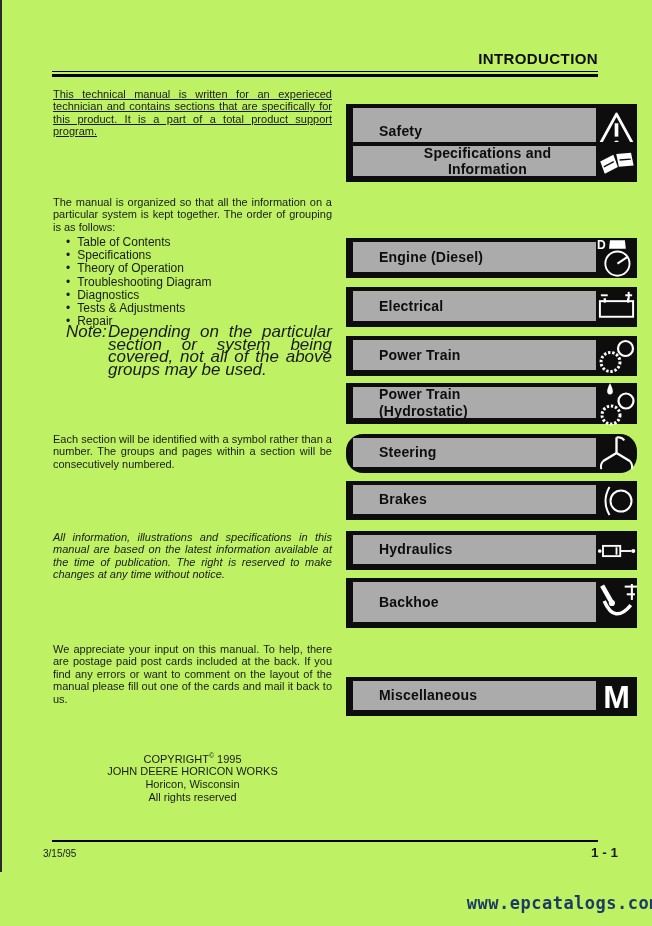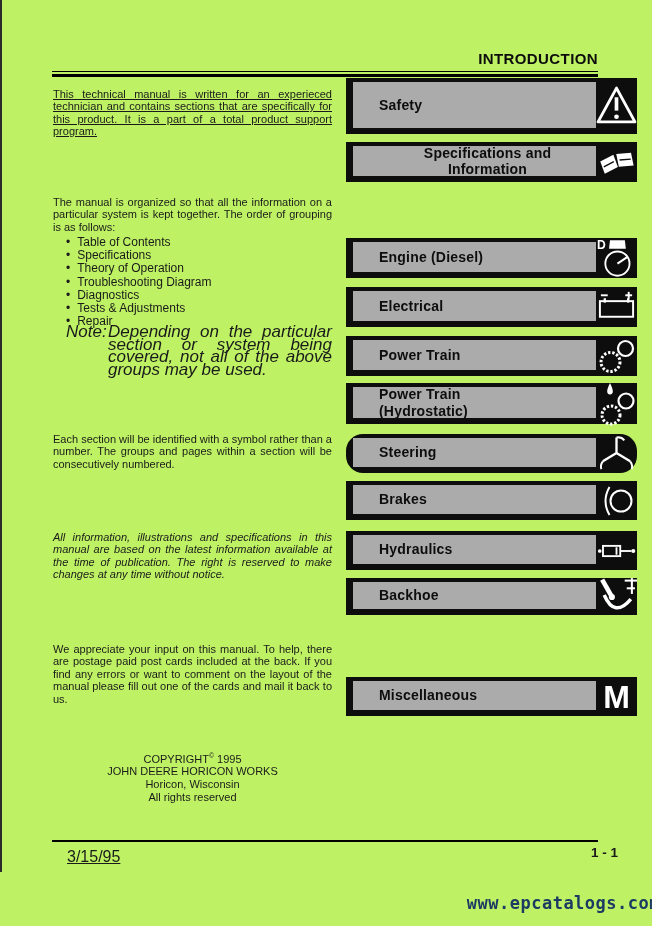--- a/index.html
+++ b/index.html
@@ -48,21 +48,21 @@
                color:#0d0d0d; letter-spacing:0.2px; white-space:nowrap; }
   .btn-icon { position:absolute; right:0; top:50%; transform:translateY(-50%);
               width:41px; height:46px; display:flex; align-items:center; justify-content:center;
               overflow:visible; }
   .btn-icon svg { display:block; }
   .icon-m { font-weight:bold; font-size:32px; color:#ffffff; line-height:1;
             font-family:"Liberation Sans", sans-serif; }
 
   
   .foot-rule { position:absolute; top:840px; left:52px; width:546px; height:2px; background:#000; }
-  .foot-date { position:absolute; left:67px; top:848px; font-size:16px;text-decoration:underline; }
+  .foot-date { position:absolute; left:43px; top:848px; font-size:10px; }
   .foot-page { position:absolute; right:54px; top:845px; font-size:13.5px; font-weight:bold; }
   .watermark {
     position:absolute; right:12px; top:893px;
     font-family:"DejaVu Sans Mono", monospace; font-weight:bold; font-size:17px;
     color:#1c3b63; letter-spacing:0.5px;
   }
 </style>
 </head>
 <body>
 
@@ -97,21 +97,21 @@
   <div class="para p4">All information, illustrations and specifications in this manual are based on the latest information available at the time of publication. The right is reserved to make changes at any time without notice.</div>
   <div class="para p5">We appreciate your input on this manual. To help, there are postage paid post cards included at the back. If you find any errors or want to comment on the layout of the manual please fill out one of the cards and mail it back to us.</div>
 
   <div class="copyright">
     <div><span>COPYRIGHT</span><sup>©</sup><span class="yr">1995</span></div>
     <div>JOHN DEERE HORICON WORKS</div>
     <div>Horicon, Wisconsin</div>
     <div>All rights reserved</div>
   </div>
 
-  <div class="section-btn" style="top:78px;height:56px;">
+  <div class="section-btn" style="top:104px;height:56px;">
     <div class="btn-inner">
         <span class="btn-label">Safety</span>
         <span class="btn-label"></span>
       </div>
     <div class="btn-icon">
       <svg width="42" height="42" viewBox="0 0 40 40">
         <path d="M20 2.5 L38 35.5 L2 35.5 Z" fill="none" stroke="#fff" stroke-width="2.8" stroke-linejoin="round"></path>
         <line x1="20" y1="11.5" x2="20" y2="24.5" stroke="#fff" stroke-width="3.6"></line>
         <circle cx="20" cy="30.5" r="2.3" fill="#fff"></circle>
       </svg>
@@ -231,21 +231,21 @@
       <svg width="44" height="40" viewBox="0 0 44 40">
         <circle cx="4" cy="20" r="2" fill="#fff"></circle>
         <rect x="7.5" y="14.5" width="18.5" height="11" fill="none" stroke="#fff" stroke-width="2"></rect>
         <line x1="22" y1="16" x2="22" y2="24" stroke="#fff" stroke-width="2"></line>
         <line x1="26" y1="20" x2="38" y2="20" stroke="#fff" stroke-width="2"></line>
         <circle cx="40" cy="20" r="2.2" fill="#fff"></circle>
       </svg>
     </div>
   </div>
 
-  <div class="section-btn" style="top:578px;height:37px;">
+  <div class="section-btn" style="top:578px;height:50px;">
     <div class="btn-inner">
         <span class="btn-label">Backhoe</span>
         <span class="btn-label"></span>
       </div>
     <div class="btn-icon">
       <svg width="42" height="44" viewBox="0 0 40 42">
         <line x1="6" y1="4" x2="15" y2="20" stroke="#fff" stroke-width="4.5"></line>
         <circle cx="15.5" cy="21" r="3" fill="#fff"></circle>
         <path d="M8 19 Q18 42 34 23" fill="none" stroke="#fff" stroke-width="3.4"></path>
         <path d="M35 2.5 L35 18" stroke="#fff" stroke-width="2"></path>

